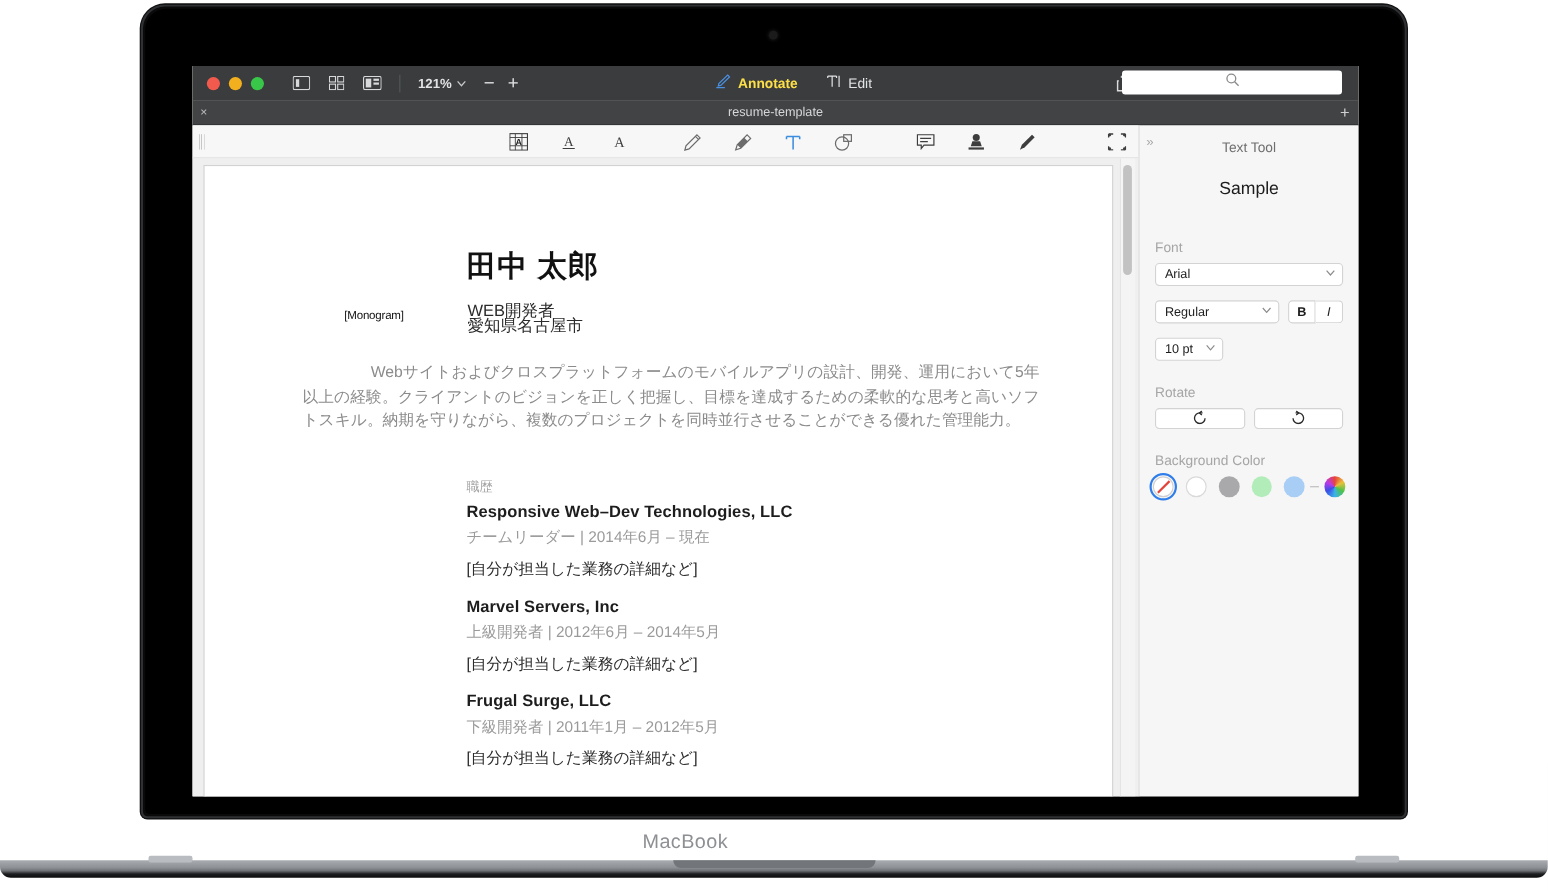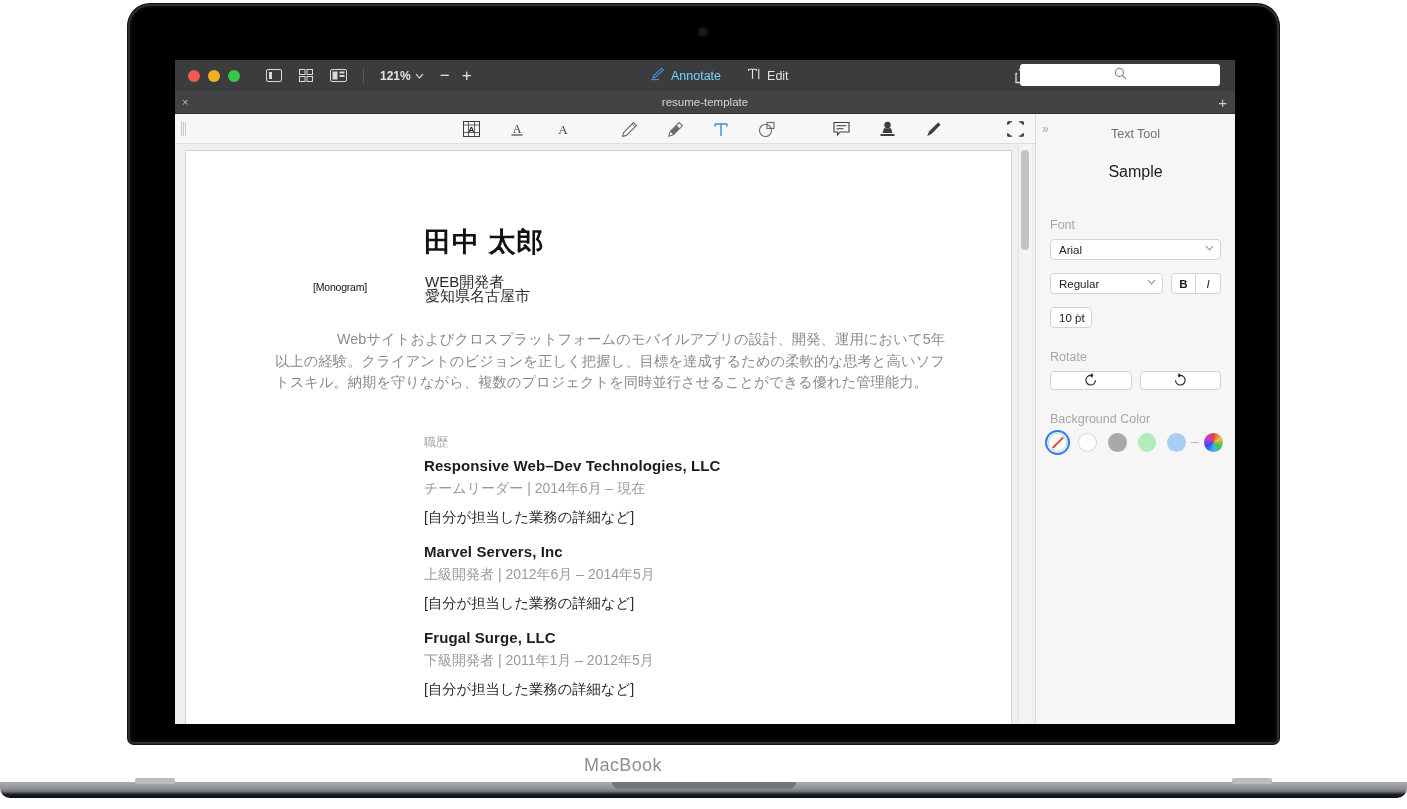--- a/index.html
+++ b/index.html
@@ -110,21 +110,21 @@
     color: #e2e3e4; font-size: 17px; font-weight: 300; line-height: 1;
   }
   #zoom-minus { margin-left: 16px; }
   #zoom-plus { margin-left: 12px; }
 
   #mode-switch {
     position: absolute; left: 475px; top: 0;
     height: 31px; display: flex; align-items: center; gap: 26px;
   }
   .mode-item { display: flex; align-items: center; gap: 6px; font-size: 12.5px; }
-  #mode-annotate { color: #7dd3fc; }
+  #mode-annotate { color: #fde047; font-weight: bold; }
   #mode-edit { color: #e3e4e5; }
 
   #share-btn {
     position: absolute; left: 839px; top: 6px;
     width: 20px; height: 20px; color: #dcdddd;
   }
   #search-field {
     position: absolute; left: 845px; top: 4px;
     width: 200px; height: 22px;
     background: #ffffff; border-radius: 3px;
@@ -279,21 +279,21 @@
   #bi-group { display: flex; }
   .bi-btn {
     width: 25px; height: 21px;
     background: #fff;
     border: 1px solid #d3d3d3;
     display: flex; align-items: center; justify-content: center;
     font-size: 11.5px; color: #1c1c1c;
   }
   #btn-bold { border-radius: 4px 0 0 4px; font-weight: bold; }
   #btn-italic { border-radius: 0 4px 4px 0; border-left: none; font-style: italic; }
-  #font-size-select { width: 42px; margin: 13px 0 0 14px; text-align: right; }
+  #font-size-select { width: 62px; margin: 13px 0 0 14px; text-align: right; }
 
   #sb-rotate-group { margin-top: 22px; }
   #rotate-row { display: flex; gap: 8px; margin: 0 14px; }
   .rot-btn {
     flex: 1; height: 19px;
     background: #fff;
     border: 1px solid #d3d3d3;
     border-radius: 4px;
     display: flex; align-items: center; justify-content: center;
     color: #2a2a2a; font-size: 12px;

